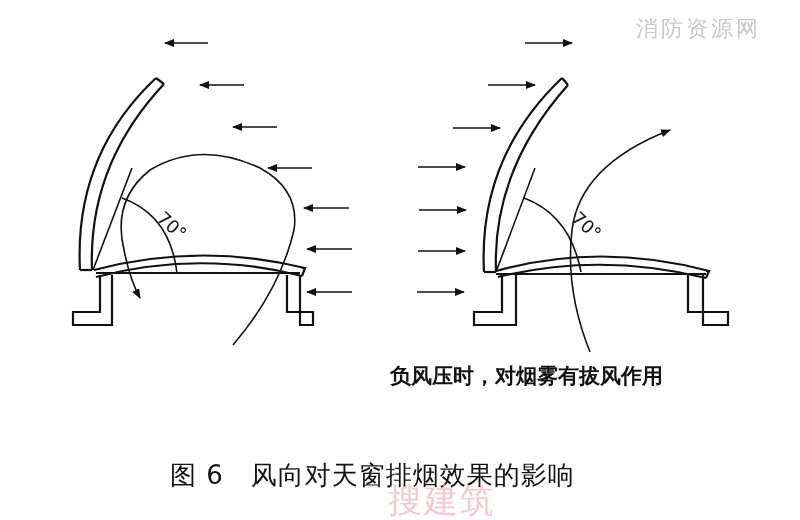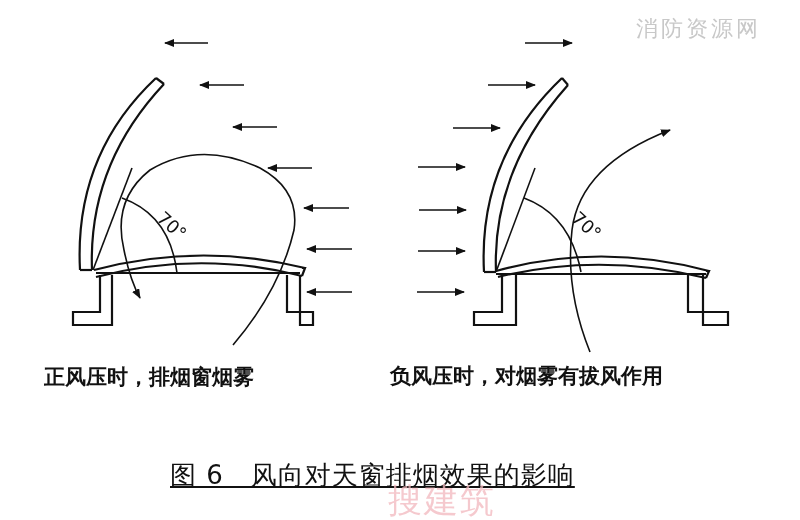--- a/index.html
+++ b/index.html
@@ -2,21 +2,21 @@
 <html><head>
 <meta charset="utf-8">
 <style>
   html, body { margin:0; padding:0; background:#fff; }
   body { width:800px; height:520px; position:relative; overflow:hidden; font-family:"DejaVu Sans", sans-serif; }
   svg { position:absolute; left:0; top:0; }
   .wm { position:absolute; left:636px; top:14px; font-size:22px; color:#c8c8c8; letter-spacing:3px; }
   .cap-l { position:absolute; left:44px; top:362px; font-size:21px; font-weight:bold; color:#111; line-height:31px; width:250px; }
   .cap-l .l2 { display:block; padding-left:26px; }
   .cap-r { position:absolute; left:390px; top:362px; font-size:21px; font-weight:bold; color:#111;font-family:Liberation Serif, serif; }
-  .title { position:absolute; left:170px; top:458px; font-size:26px; color:#111; letter-spacing:1px;text-decoration:underline; }
+  .title { position:absolute; left:170px; top:458px; font-size:26px; color:#111; letter-spacing:1px; }
   .wm2 { position:absolute; left:388px; top:478px; font-size:34px; color:#f2b8be; letter-spacing:2px; opacity:.75; }
 </style>
 </head>
 <body>
 
 <div class="wm">消防资源网</div>
 
 <svg width="800" height="520" viewBox="0 0 800 520">
   <defs>
     <marker id="ah" markerWidth="10" markerHeight="8" refX="9" refY="4" orient="auto" markerUnits="userSpaceOnUse">
@@ -79,17 +79,16 @@
     <line x1="488" y1="85" x2="535" y2="85" marker-end="url(#ah)"></line>
     <line x1="453" y1="128" x2="500" y2="128" marker-end="url(#ah)"></line>
     <line x1="418" y1="167" x2="465" y2="167" marker-end="url(#ah)"></line>
     <line x1="419" y1="210" x2="466" y2="210" marker-end="url(#ah)"></line>
     <line x1="418" y1="251" x2="465" y2="251" marker-end="url(#ah)"></line>
     <line x1="417" y1="292" x2="464" y2="292" marker-end="url(#ah)"></line>
   </g>
 </svg>
 
 <div class="cap-l">
-  <span>正风压时，排烟窗烟雾</span>
 </div>
 <div class="cap-r">负风压时，对烟雾有拔风作用</div>
 <div class="title">图 6　风向对天窗排烟效果的影响</div>
 <div class="wm2">搜建筑 www.soujianzhu.cn</div>
 
 </body></html>

